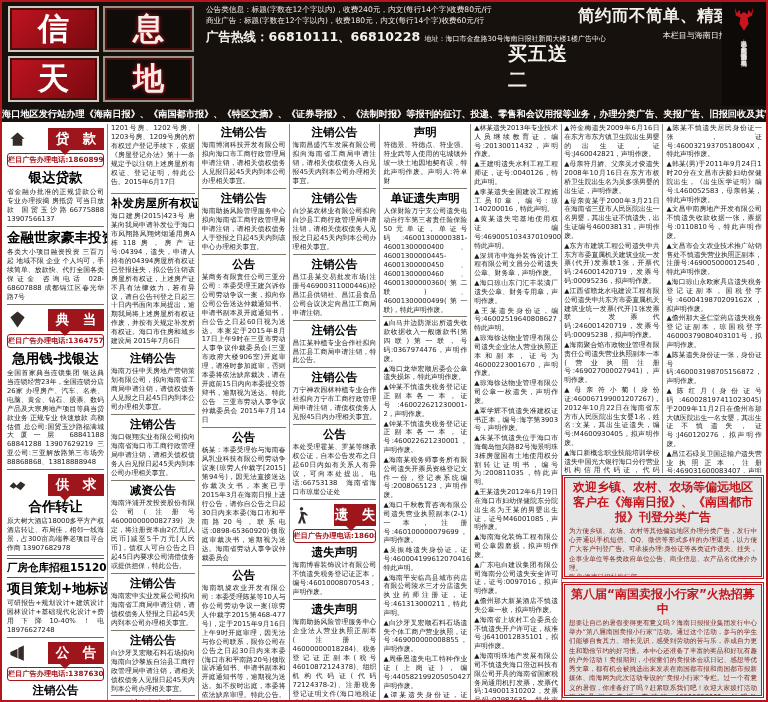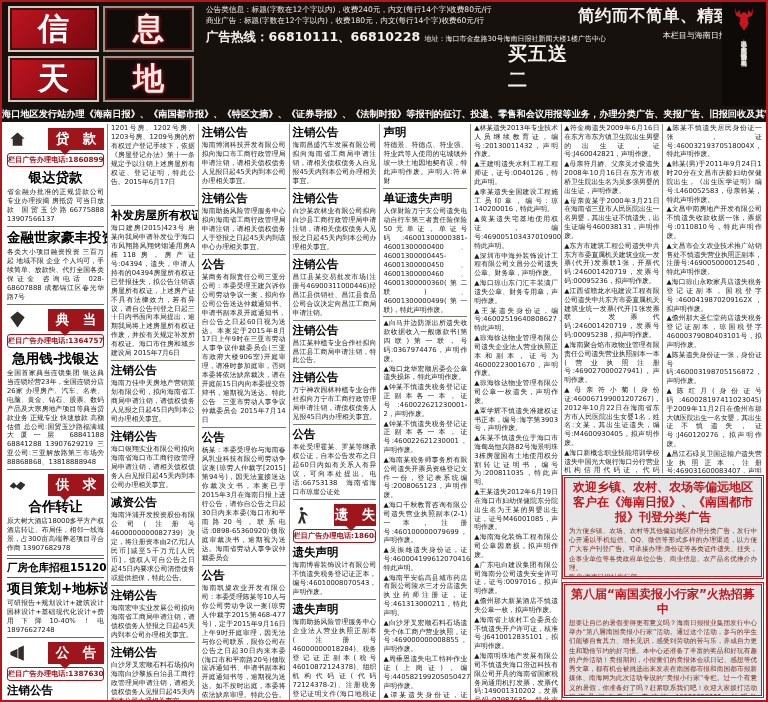--- a/index.html
+++ b/index.html
@@ -47,23 +47,23 @@
   .sec-icon { width:21px; height:19px; color:#332c28; flex:0 0 21px; }
   .sec-icon svg { width:100%; height:100%; }
   .sec-label { flex:1; background:#9e151b; color:#fff; font-weight:bold; font-size:13.5px; text-align:center; padding:2px 0; position:relative; }
   .sec-label:after { content:""; position:absolute; left:12px; bottom:-5px; border:5px solid transparent; border-top-color:#9e151b; border-bottom:none; }
   .hotline-box { border:1px solid #a3131a; color:#a3131a; font-weight:bold; font-size:7.2px; text-align:center; margin:3px 0 2px; padding:1px 0; border-radius:3px; white-space:nowrap; overflow:hidden; }
   .ad { border-bottom:1px solid #6f6a62; padding-bottom:2px; margin-bottom:2px; }
   .ad-title { font-size:13.5px; font-weight:bold; text-align:center; margin:1px 0; white-space:nowrap; }
   .ad-body { font-size:6.8px; line-height:1.32; text-align:justify; color:#222; }
   .adline { font-size:10.5px; font-weight:bold; text-align:center; border-top:1px solid #555; border-bottom:1px solid #555; padding:2px 0; margin:2px 0; white-space:nowrap; }
   .notice { border-bottom:1px solid #7d776e; padding-bottom:2px; margin-bottom:2px; }
-  .notice-title { font-size:11.5px; font-weight:bold; margin:1px 0; white-space:nowrap; }
+  .notice-title { font-size:11.5px; font-weight:bold; text-align:center; margin:1px 0; white-space:nowrap; }
   .notice-body { font-size:6.8px; line-height:1.32; text-align:justify; color:#1c1c1c; }
-  .cont-body { font-size:6.8px; line-height:1.32; text-align:justify; color:#1c1c1c; border-bottom:1px solid #7d776e; padding-bottom:18px; margin-bottom:2px; }
+  .cont-body { font-size:6.8px; line-height:1.32; text-align:justify; color:#1c1c1c; border-bottom:1px solid #7d776e; padding-bottom:6px; margin-bottom:2px; }
   .item { font-size:6.8px; line-height:1.3; text-align:justify; color:#1c1c1c; margin-bottom:1px; }
 
   .bottom-boxes { flex:0 0 auto; display:flex; flex-direction:column; gap:3px; padding:2px 0 2px 0; }
   .rbox { border:1px solid #c3161d; outline:1px solid #c3161d; outline-offset:1px; margin:2px; padding:2px 4px; background:#e5e5e5; overflow:hidden; }
   .rbox-title { color:#c3161d; font-weight:bold; font-size:12px; text-align:center; line-height:1.25; }
   .rbox-body { color:#7d2a1e; font-size:6.6px; line-height:1.4; text-align:justify; margin-top:2px; white-space:pre-line; }
   .rbox1 { height:100px; } .rbox2 { height:112px; }
 </style>
 </head>
 <body>

